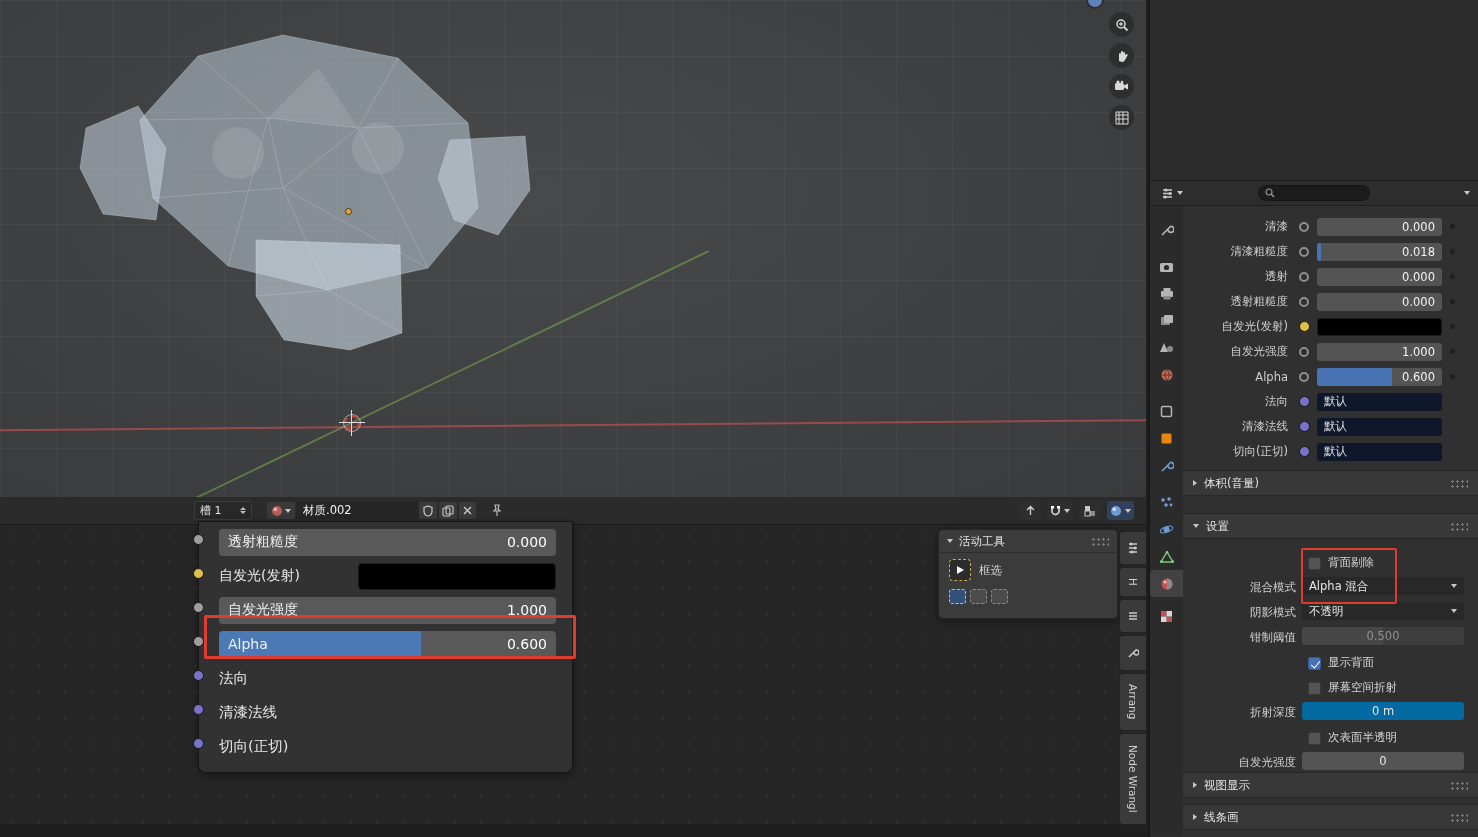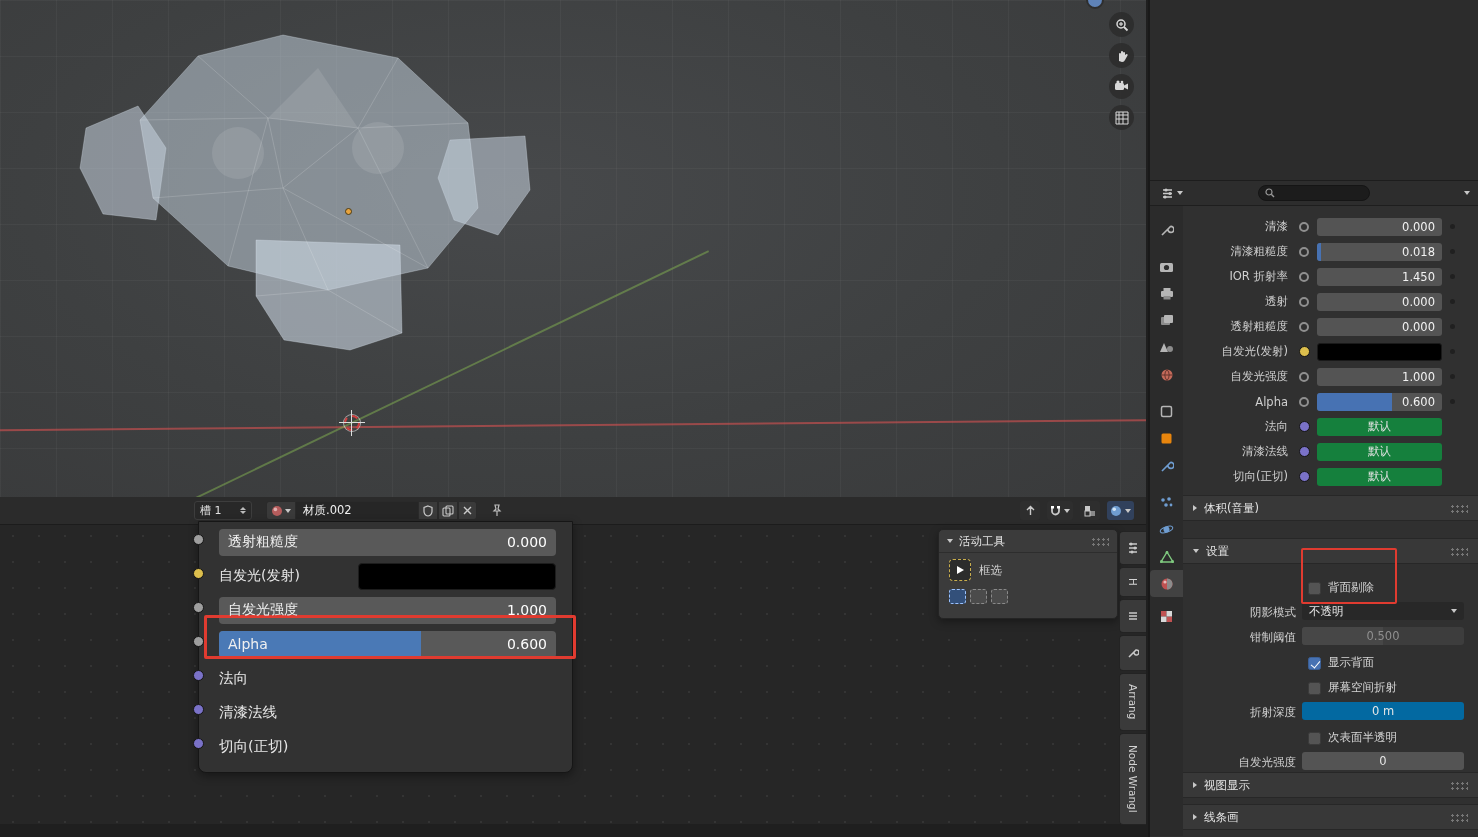--- a/index.html
+++ b/index.html
@@ -94,21 +94,21 @@
 .prow{height:25px;display:flex;align-items:center;position:relative}
 .plabel{width:111px;text-align:right;padding-right:6px;color:#cfcfcf;font-size:11.5px;white-space:nowrap}
 .psock{width:20px;display:flex;align-items:center;justify-content:center}
 .psock i{width:11px;height:11px;border-radius:50%;display:block}
 .psock i.ring{border:2px solid #8f8f8f;background:transparent;width:10px;height:10px}
 .psock i.yellow{background:#ddbf4d;border:1px solid #151515}
 .psock i.purple{background:#7a72c8;border:1px solid #151515}
 .pfield{flex:1;margin-left:3px;margin-right:36px;height:18px;background:#545454;border-radius:3px;position:relative;overflow:hidden;display:flex;align-items:center;justify-content:flex-end;padding:0 7px;font-size:11.5px;color:#f2f2f2}
 .pfield .fill{position:absolute;left:0;top:0;bottom:0;background:#4772b3}
 .pfield span{z-index:1}
-.pfield.dd{background:#15803d;justify-content:center;color:#e2e2e2}
+.pfield.dd{background:#0f172a;justify-content:flex-start;color:#e2e2e2}
 .pfield.colorsw{background:#000;border:1px solid #1a1a1a}
 .pdot{position:absolute;right:23px;width:5px;height:5px;border-radius:50%;background:#202020}
 .sechead{height:26px;margin-top:6px;background:#383838;border-top:1px solid #272727;border-bottom:1px solid #272727;display:flex;align-items:center;gap:7px;padding:0 10px;color:#e2e2e2;font-size:11.5px}
 .srow{height:25px;display:flex;align-items:flex-end}
 .slabel{width:119px;text-align:right;padding-right:6px;color:#cfcfcf;font-size:11.5px;white-space:nowrap}
 .sfield{width:162px;height:18px;border-radius:3px;background:#282828;display:flex;align-items:center;padding:0 7px;font-size:11.5px;color:#e6e6e6;position:relative;overflow:hidden}
 .sfield .chev{margin-left:auto}
 .sfield.num{justify-content:center}
 .sfield.disabled{background:#3d3d3d;color:#8f8f8f}
 .sfield.disabled .fill{position:absolute;left:0;top:0;bottom:0;width:50%;background:#474747}
@@ -488,30 +488,20 @@
         <span class="psock">
             <i class="ring"></i>
           </span>
         <div class="pfield">
             <span class="fill" style="width:4px"></span>
             <span>0.018</span>
           </div>
         <span class="pdot"></span>
       </div>
       <div class="prow">
-        <span class="plabel">IOR 折射率</span>
-        <span class="psock">
-            <i class="ring"></i>
-          </span>
-        <div class="pfield">
-            <span>1.450</span>
-          </div>
-        <span class="pdot"></span>
-      </div>
-      <div class="prow">
         <span class="plabel">透射</span>
         <span class="psock">
             <i class="ring"></i>
           </span>
         <div class="pfield">
             <span>0.000</span>
           </div>
         <span class="pdot"></span>
       </div>
       <div class="prow">
@@ -589,20 +579,27 @@
       <div class="sechead" style="margin-top:17px">
         <span class="chev"></span>
         <span>设置</span>
         <span class="grip"></span>
       </div>
 
       <div style="padding-top:6px">
         <div class="srow cbrow">
           <span class="cb"></span>
           <span class="cblabel">背面剔除</span>
+        </div>
+        <div class="srow">
+          <span class="slabel">混合模式</span>
+          <div class="sfield">
+            <span>Alpha 混合</span>
+            <span class="chev"></span>
+          </div>
         </div>
         <div class="srow">
           <span class="slabel">阴影模式</span>
           <div class="sfield">
             <span>不透明</span>
             <span class="chev"></span>
           </div>
         </div>
         <div class="srow">
           <span class="slabel">钳制阈值</span>

